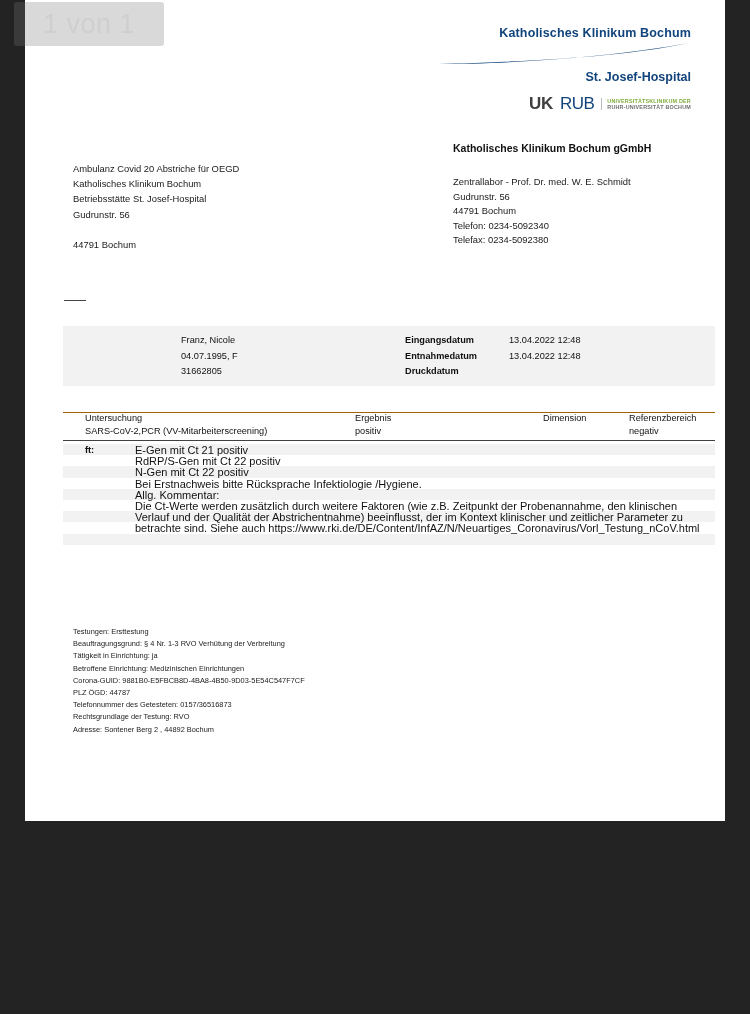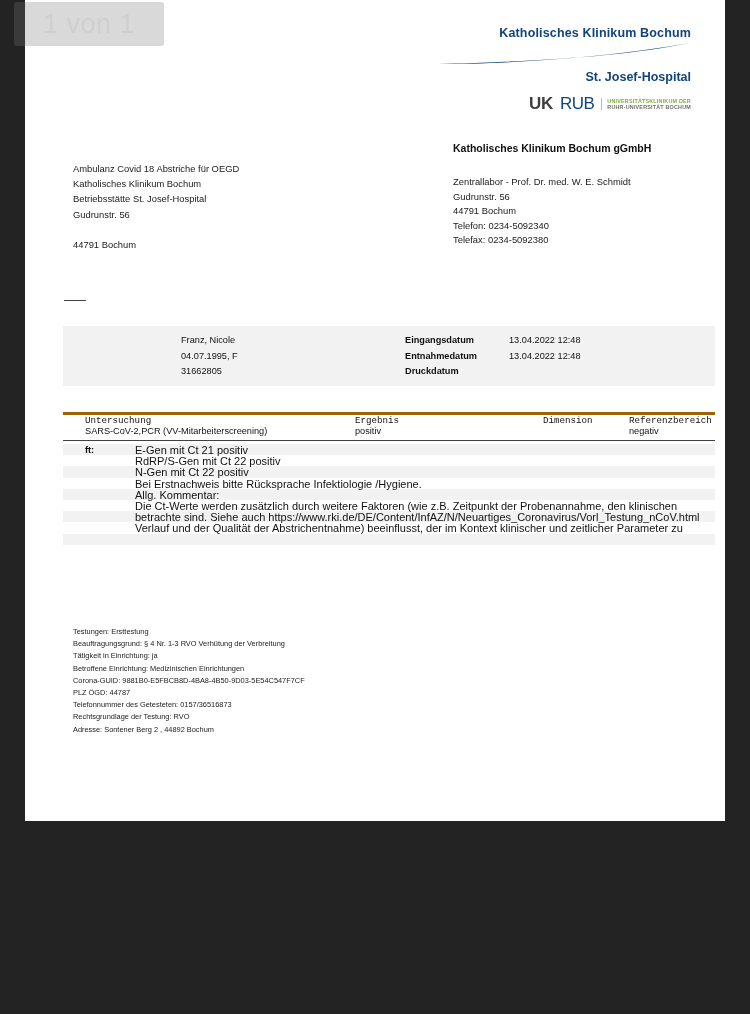--- a/index.html
+++ b/index.html
@@ -170,21 +170,21 @@
   .res-row1 {
     position: absolute;
     left: 38px;
     top: 426px;
     width: 652px;
     font-size: 9.2px;
     color: #111;
     height: 15px;
     border-bottom: 1px solid #404040;
   }
-  .res-head { border-top: 3px solid #a16207; font-family: Liberation Mono, monospace; }
+  .res-head { border-top: 1px solid #a16207; }
   .c-unt { position: absolute; left: 22px; }
   .c-erg { position: absolute; left: 292px; }
   .c-dim { position: absolute; left: 440px; margin-left: 40px; }
   .c-ref { position: absolute; left: 566px; }
 
   .zebra {
     position: absolute;
     left: 38px;
     width: 652px;
     height: 11.2px;
@@ -239,21 +239,21 @@
         <span class="uni-lines">
           <div class="green">UNIVERSITÄTSKLINIKUM DER</div>
           <div>RUHR-UNIVERSITÄT BOCHUM</div>
         </span>
       </div>
     </div>
 
     <div class="company-name">Katholisches Klinikum Bochum gGmbH</div>
 
     <div class="addr-left">
-      <div>Ambulanz Covid 18 Abstriche für OEGD</div>
+      <div>Ambulanz Covid 20 Abstriche für OEGD</div>
       <div>Katholisches Klinikum Bochum</div>
       <div>Betriebsstätte St. Josef-Hospital</div>
       <div>Gudrunstr. 56</div>
       <div class="gap"></div>
       <div>44791 Bochum</div>
     </div>
 
     <div class="addr-right">
       <div>Zentrallabor - Prof. Dr. med. W. E. Schmidt</div>
       <div>Gudrunstr. 56</div>
@@ -302,22 +302,22 @@
     <div class="zebra" style="top:533.6px"></div>
 
     <div class="ft-label">ft:</div>
     <div class="ft-lines">
       <div>E-Gen mit Ct 21 positiv</div>
       <div>RdRP/S-Gen mit Ct 22 positiv</div>
       <div>N-Gen mit Ct 22 positiv</div>
       <div>Bei Erstnachweis bitte Rücksprache Infektiologie  /Hygiene.</div>
       <div>Allg. Kommentar:</div>
       <div>Die Ct-Werte werden zusätzlich durch weitere Faktoren (wie z.B. Zeitpunkt der Probenannahme, den klinischen</div>
+      <div>Verlauf und der Qualität der Abstrichentnahme) beeinflusst, der im Kontext klinischer und zeitlicher Parameter zu</div>
       <div>betrachte sind. Siehe auch https://www.rki.de/DE/Content/InfAZ/N/Neuartiges_Coronavirus/Vorl_Testung_nCoV.html</div>
-      <div>Verlauf und der Qualität der Abstrichentnahme) beeinflusst, der im Kontext klinischer und zeitlicher Parameter zu</div>
     </div>
 
     <div class="footer-info">
       <div>Testungen: Ersttestung</div>
       <div>Beauftragungsgrund: § 4 Nr. 1-3 RVO Verhütung der Verbreitung</div>
       <div>Tätigkeit in Einrichtung: ja</div>
       <div>Betroffene Einrichtung: Medizinischen Einrichtungen</div>
       <div>Corona-GUID: 9881B0-E5FBCB8D-4BA8-4B50-9D03-5E54C547F7CF</div>
       <div>PLZ ÖGD: 44787</div>
       <div>Telefonnummer des Getesteten: 0157/36516873</div>

